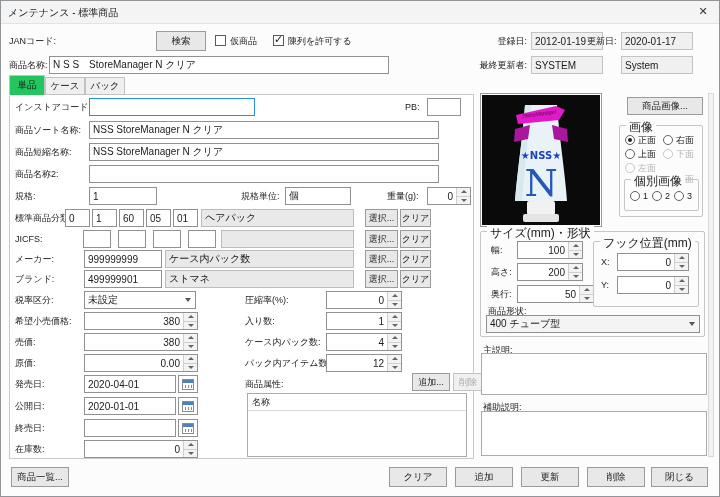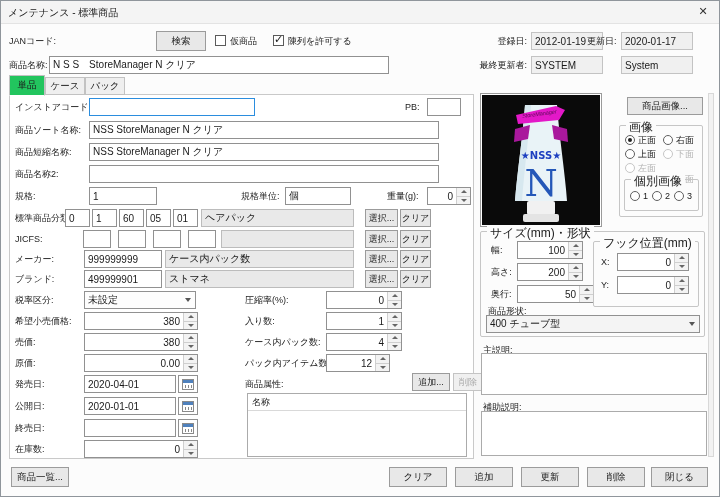--- a/index.html
+++ b/index.html
@@ -242,21 +242,21 @@
   <div class="lbl" style="left:244px;top:334px;">ケース内パック数:</div>
   <div class="spin" style="left:325px;top:332px;width:76px;">
     <span class="val">4</span>
     <span class="arrows">
         <span class="a up"></span>
         <span class="a dn"></span>
       </span>
   </div>
 
   <div class="lbl" style="left:244px;top:355px;">パック内アイテム数:</div>
-  <div class="spin" style="left:325px;top:353px;width:64px;">
+  <div class="spin" style="left:325px;top:353px;width:76px;">
     <span class="val">12</span>
     <span class="arrows">
         <span class="a up"></span>
         <span class="a dn"></span>
       </span>
   </div>
 
   <div class="lbl" style="left:244px;top:376px;">商品属性:</div>
   <div class="btn sm" style="left:411px;top:372px;width:38px;">追加...</div>
   <div class="btn sm dis" style="left:452px;top:372px;width:30px;">削除</div>

